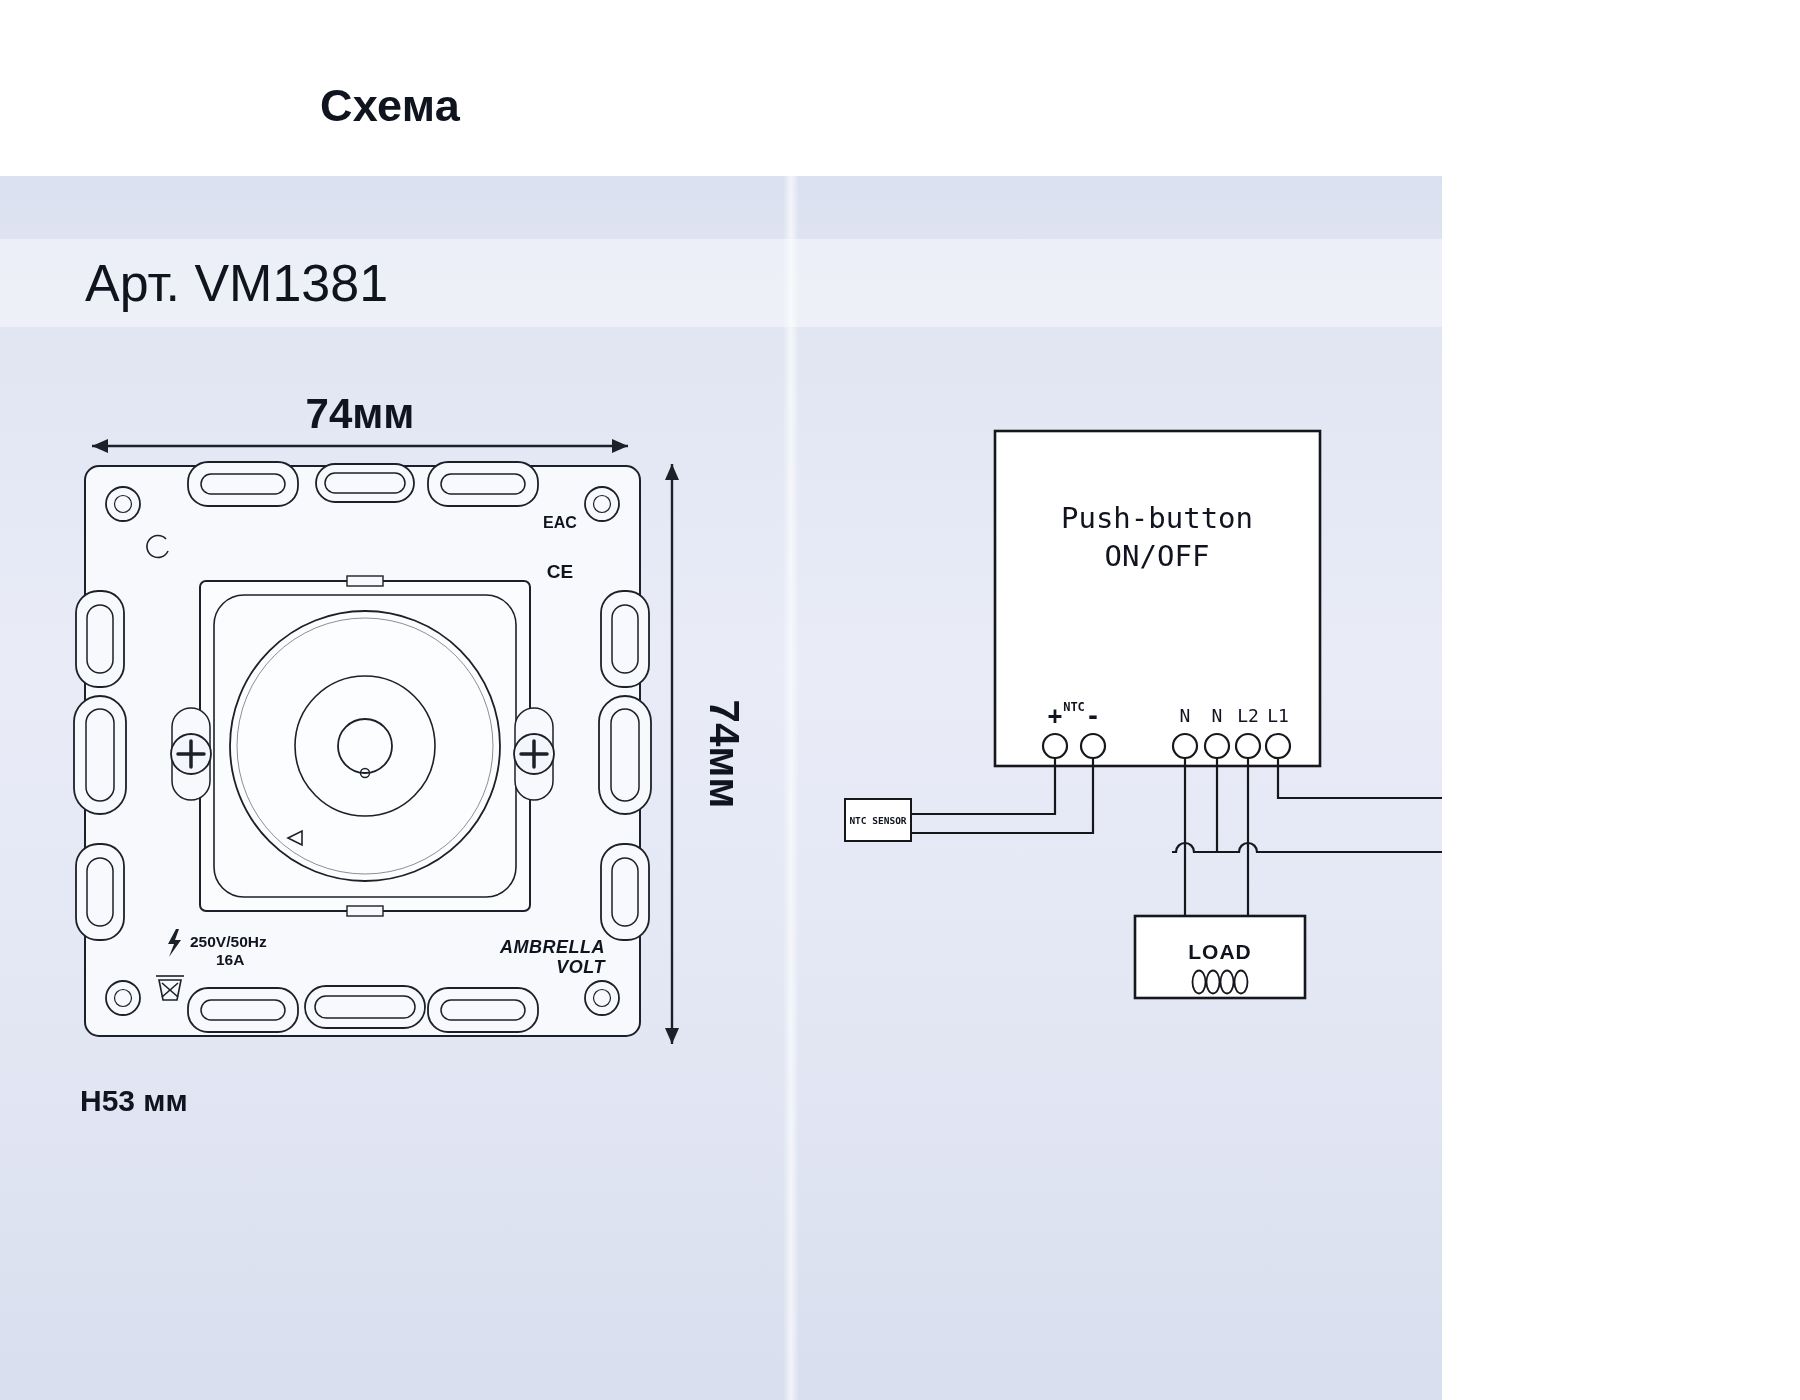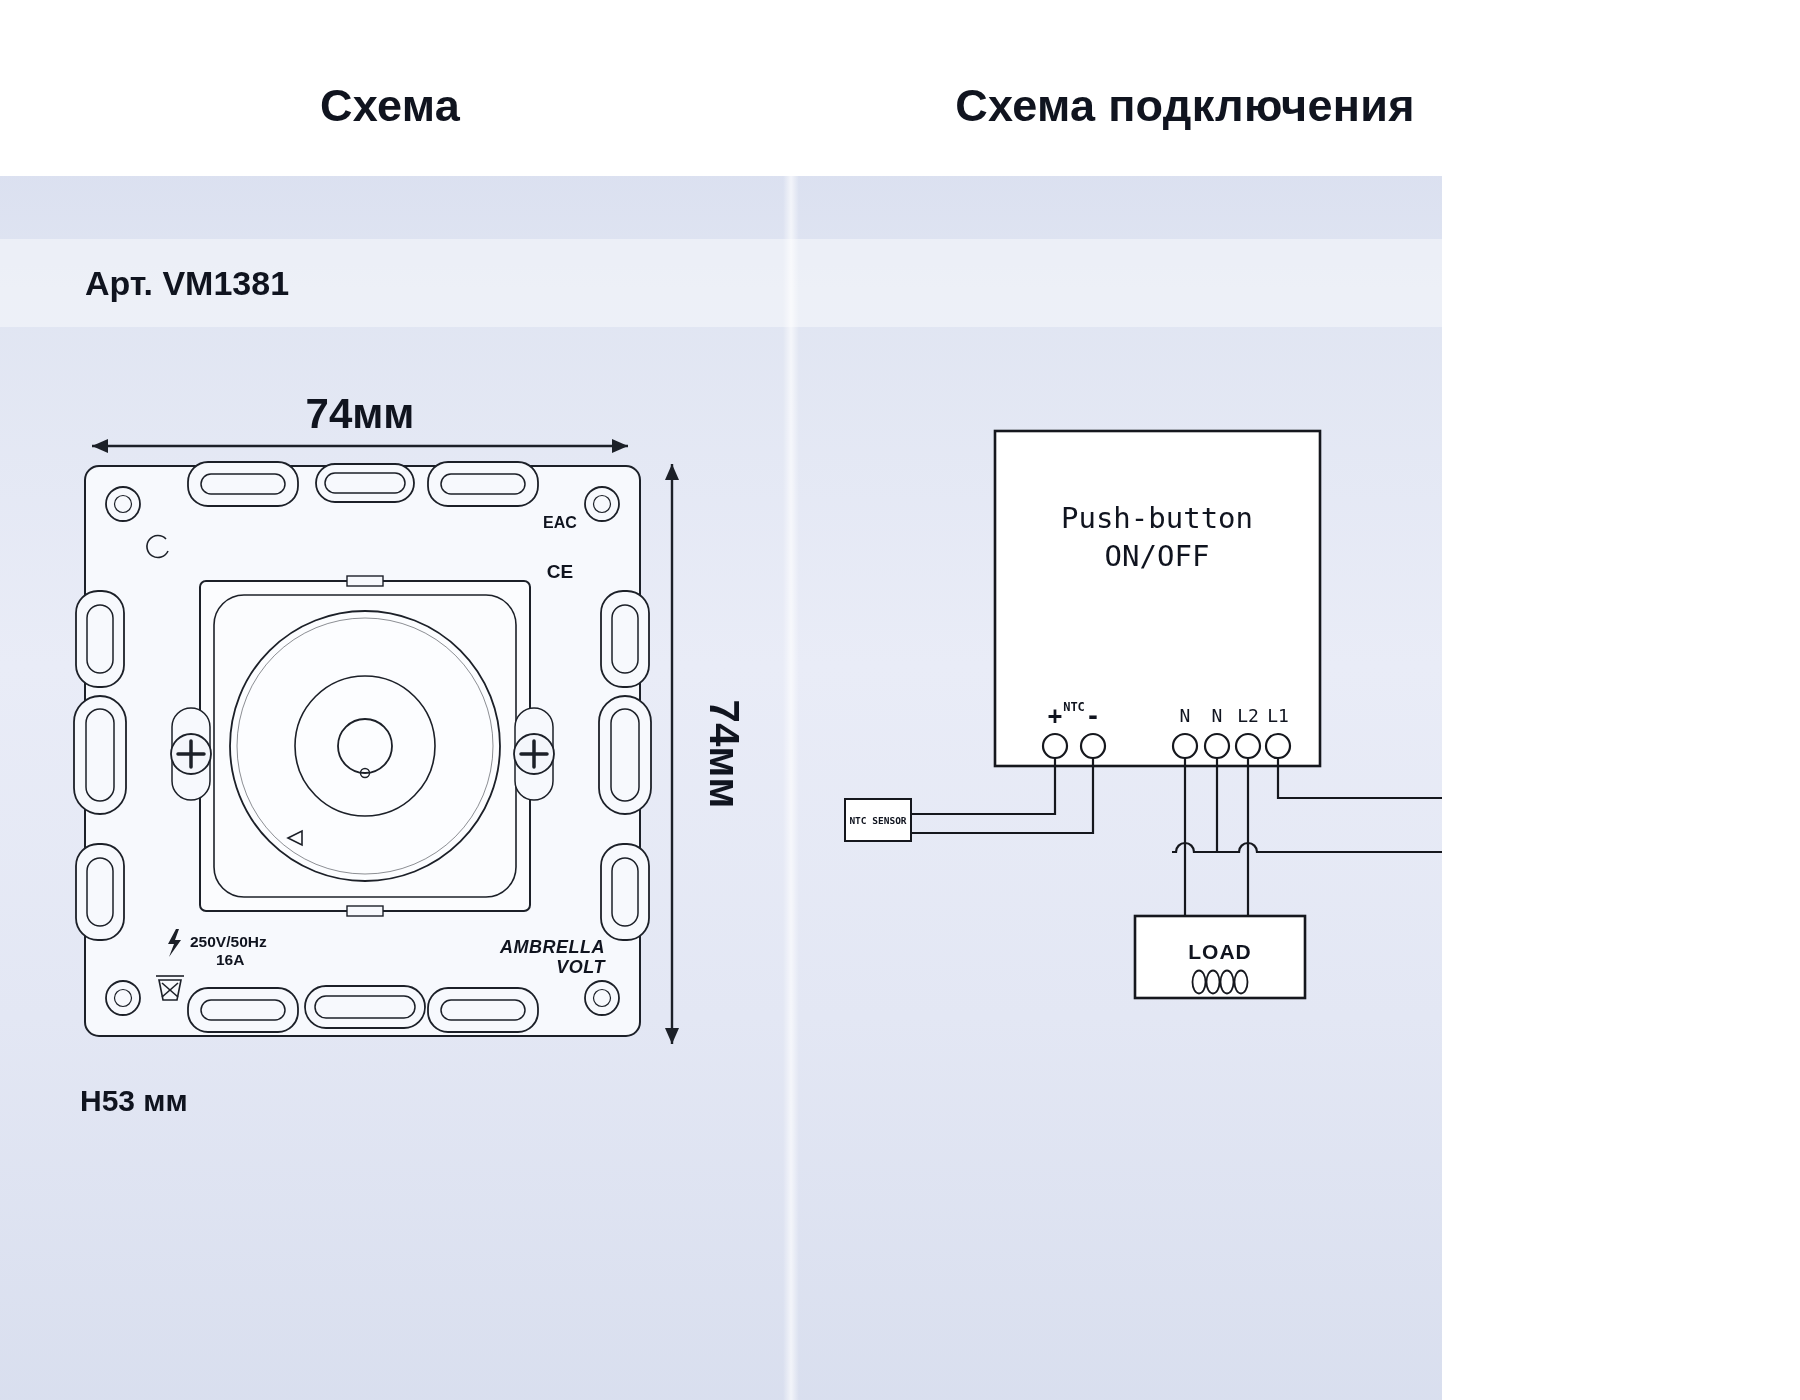--- a/index.html
+++ b/index.html
@@ -12,39 +12,38 @@
     color:#10141f;
     margin-top:36px;
   }
   .top-band{position:absolute;top:0;left:0;width:1800px;height:140px;background:#ffffff;}
   .header{position:absolute;top:0;height:140px;display:flex;align-items:center;justify-content:center;
     font-size:45px;font-weight:600;letter-spacing:.3px;color:#10141f;}
   .header-left{left:0;width:780px;}
   .header-right{left:790px;width:790px;}
   .art-band{position:absolute;top:203px;left:0;width:1800px;height:88px;
     background:rgba(255,255,255,.42);display:flex;align-items:center;}
-  .art-text{margin-left:85px;font-size:34px;font-weight:700;text-align:right;}
+  .art-text{margin-left:85px;font-size:52px;font-weight:400;text-align:right;}
   .h-label{position:absolute;left:80px;top:1048px;font-size:30px;font-weight:600;}
   .divider{position:absolute;left:783px;top:140px;width:16px;height:1260px;
     background:linear-gradient(90deg,rgba(255,255,255,0),rgba(255,255,255,.65),rgba(255,255,255,0));}
   .left-svg{position:absolute;left:60px;top:340px;width:700px;height:720px;}
   .right-svg{position:absolute;left:800px;top:380px;width:1000px;height:640px;}
   svg text{font-family:"Liberation Sans",sans-serif;fill:#10141f;}
   svg text.mono{font-family:"DejaVu Sans Mono",monospace;}
   .dim-label{font-size:42px;font-weight:600;}
   .ln{stroke:#1c2028;fill:none;}
 </style>
 </head>
 <body>
 
 <div class="page">
 
   <div class="top-band">
     <div class="header header-left">Схема</div>
-    <div class="header header-right">Схема подключения</div>
   </div>
 
   <div class="art-band">
     <div class="art-text">Арт. VM1381</div>
   </div>
 
   <div class="divider"></div>
 
   <div class="h-label">H53 мм</div>
 

